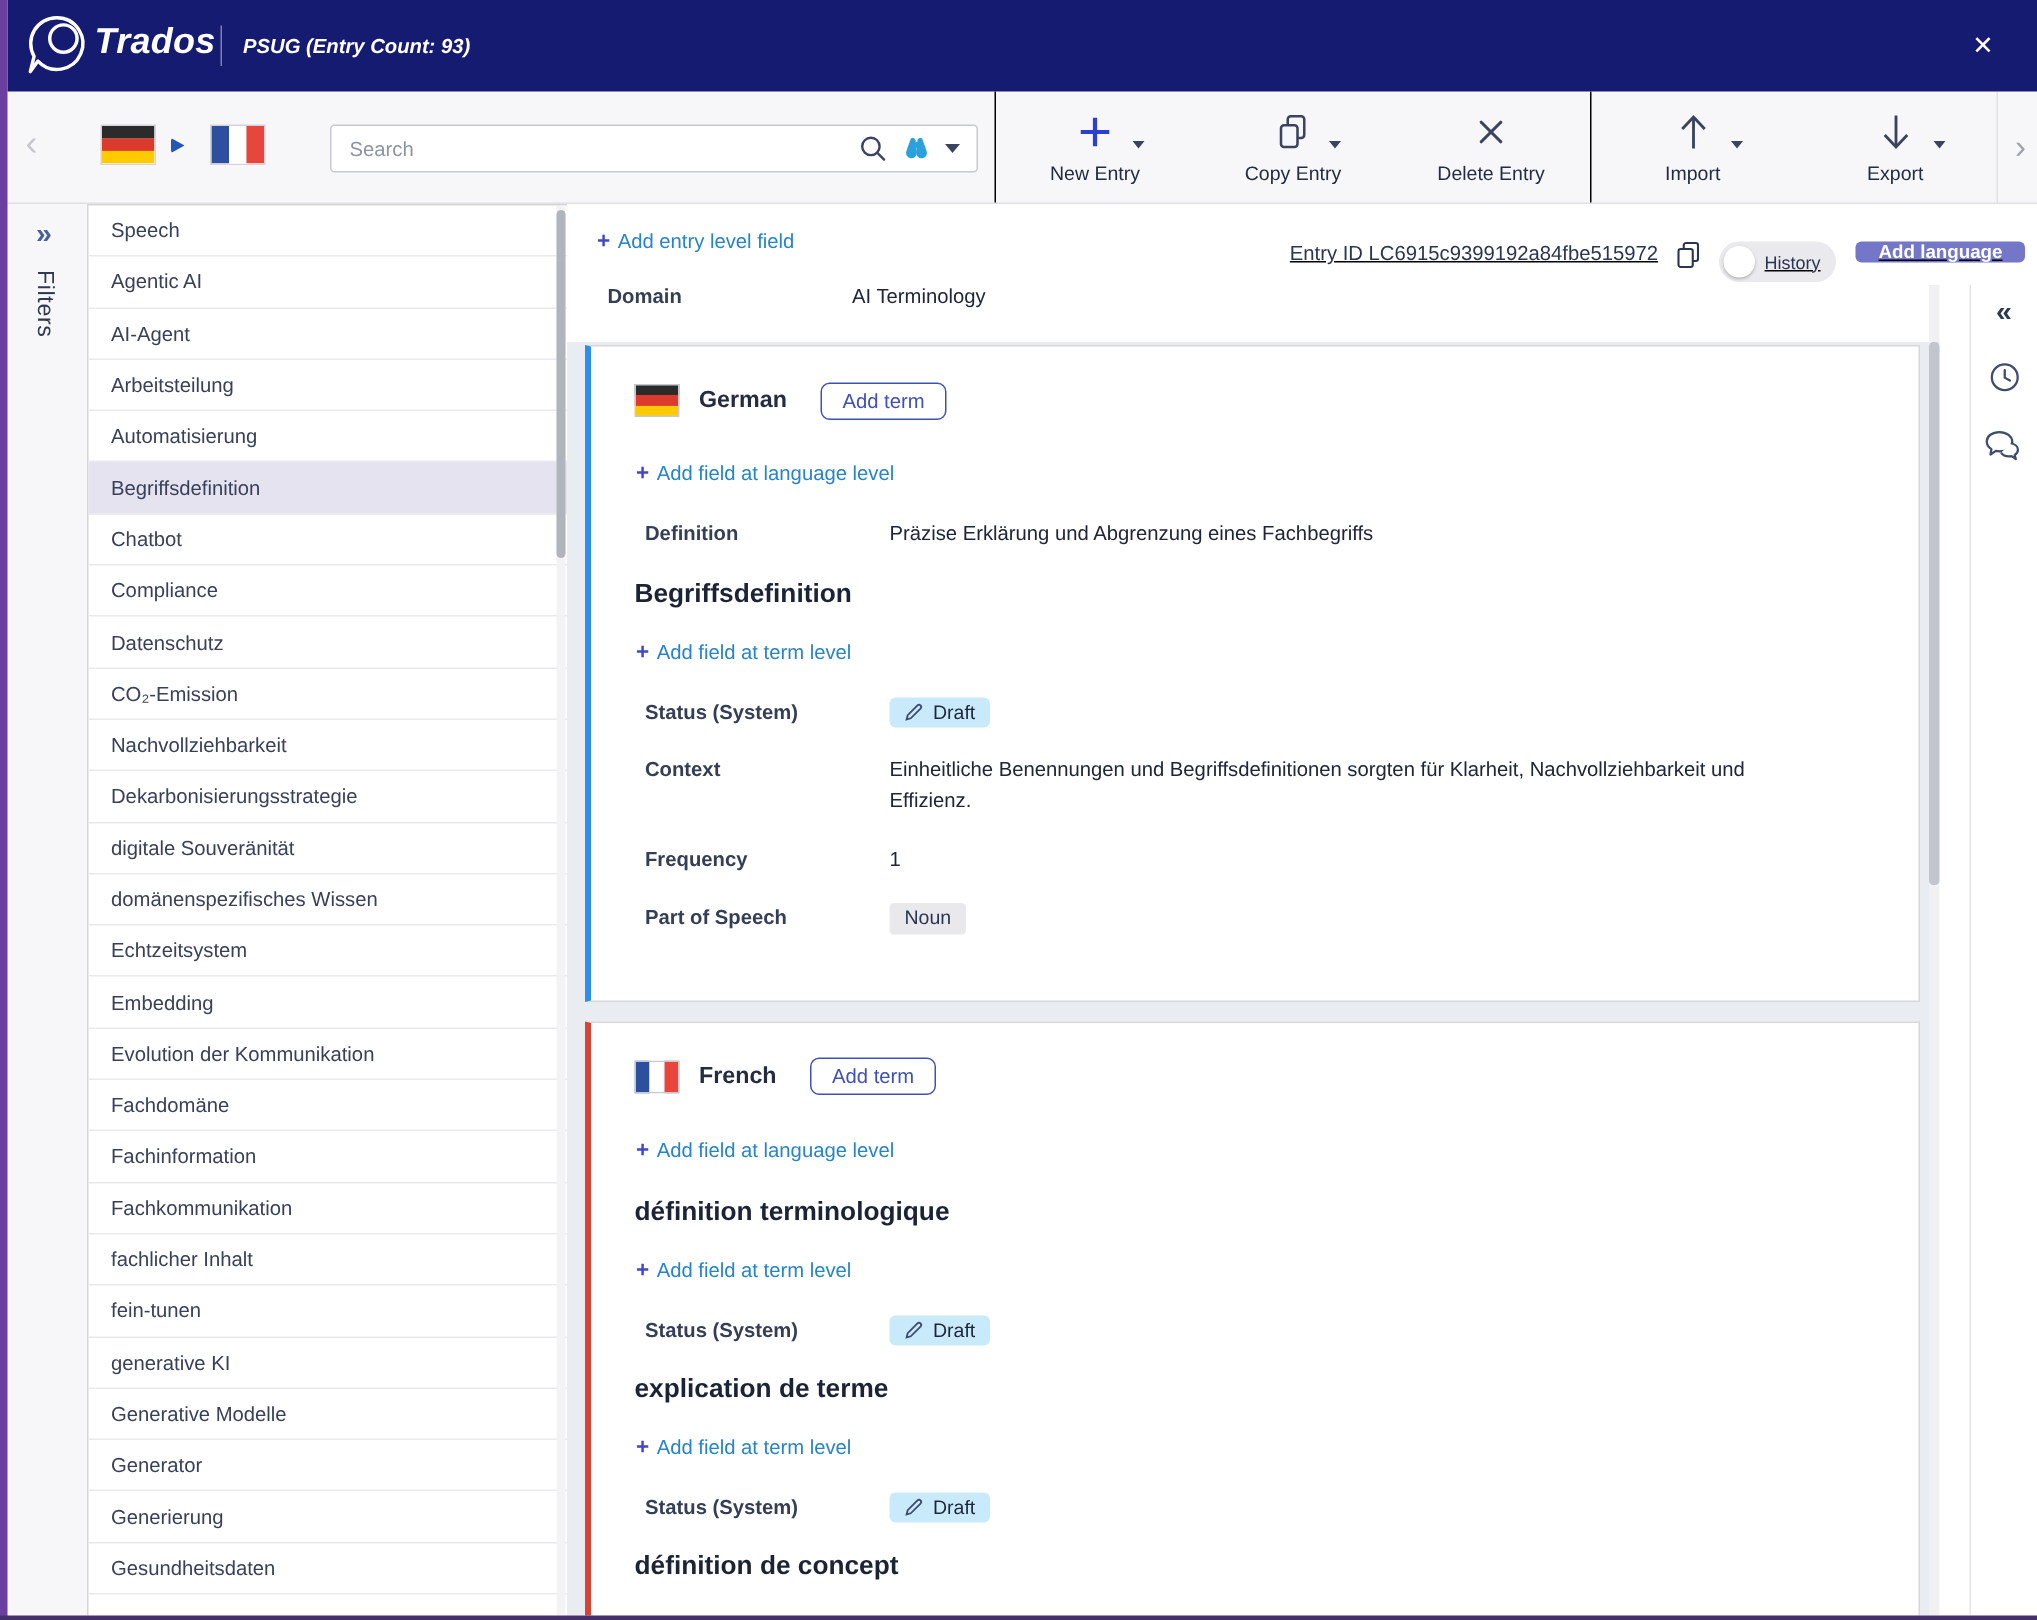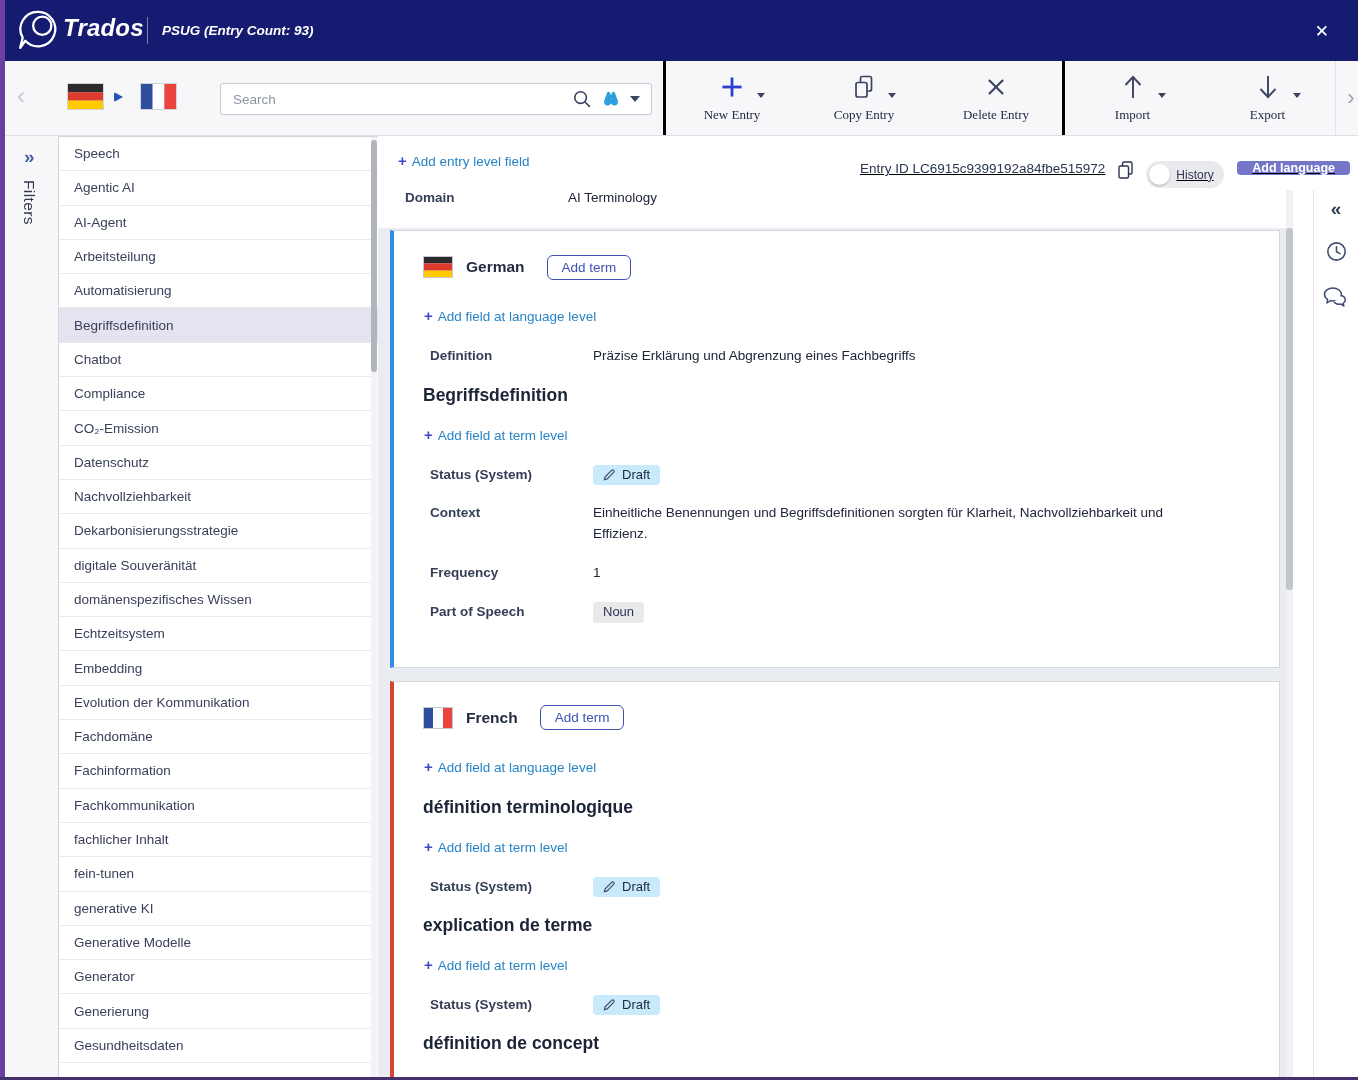--- a/index.html
+++ b/index.html
@@ -25,21 +25,21 @@
   .flag-lg { position:absolute; top:23px; width:35px; height:25px; box-shadow:0 0 0 1px #d2d4da; }
   .flag-de-lg { left:63px; }
   .flag-fr-lg { left:136px; }
   .play-tri { position:absolute; left:109px; top:31px; width:0; height:0; border-left:9px solid #2456b8; border-top:5.5px solid transparent; border-bottom:5.5px solid transparent; border-radius:2px; }
   .search-box { position:absolute; left:215px; top:22px; width:432px; height:32px; background:#fff; border:1px solid #c7cad3; border-radius:3px; display:flex; align-items:center; }
   .search-box input { flex:1; border:none; outline:none; background:transparent; font-family:inherit; font-size:13.5px; color:#333; padding:0 6px 0 12px; }
   .search-box input::placeholder { color:#8d94a2; }
   .search-icons { display:flex; align-items:center; gap:9px; padding-right:11px; }
   .caret { width:0; height:0; border-left:5px solid transparent; border-right:5px solid transparent; border-top:6px solid #3a445f; }
   .tb-groups { position:absolute; left:658px; top:0; bottom:0; display:flex; }
-  .tb-group { display:flex; height:100%; border-left:3px solid #000000;font-family:Liberation Serif, serif; }
+  .tb-group { display:flex; height:100%; border-left:1px solid #000000; }
   .tb-btn { width:132px; display:flex; flex-direction:column; align-items:center; justify-content:center; gap:6px; cursor:pointer; }
   .tb-group2 .tb-btn { width:135px; }
   .tb-ico-wrap { position:relative; height:28px; display:flex; align-items:center; }
   .tb-caret { position:absolute; right:-20px; bottom:3px; border-left:4.5px solid transparent; border-right:4.5px solid transparent; border-top:5.5px solid #3a445f; }
   .tb-label { font-size:13px; color:#232c42; }
   .nav-next-wrap { width:31px; height:100%; border-left:1px solid #e2e2e8; display:flex; align-items:center; justify-content:center; }
   .nav-next { font-size:22px; color:#9fa3ad; }
 
   
   .filters-rail { position:absolute; left:5px; top:136px; width:53px; bottom:3px; background:#f7f7f9; z-index:3; }
@@ -230,22 +230,22 @@
   <div class="term-list">
 
   <div class="list-item">Speech</div>
       <div class="list-item">Agentic AI</div>
       <div class="list-item">AI-Agent</div>
       <div class="list-item">Arbeitsteilung</div>
       <div class="list-item">Automatisierung</div>
       <div class="list-item selected">Begriffsdefinition</div>
       <div class="list-item">Chatbot</div>
       <div class="list-item">Compliance</div>
+      <div class="list-item">Datenschutz</div>
       <div class="list-item">CO₂-Emission</div>
-      <div class="list-item">Datenschutz</div>
       <div class="list-item">Nachvollziehbarkeit</div>
       <div class="list-item">Dekarbonisierungsstrategie</div>
       <div class="list-item">digitale Souveränität</div>
       <div class="list-item">domänenspezifisches Wissen</div>
       <div class="list-item">Echtzeitsystem</div>
       <div class="list-item">Embedding</div>
       <div class="list-item">Evolution der Kommunikation</div>
       <div class="list-item">Fachdomäne</div>
       <div class="list-item">Fachinformation</div>
       <div class="list-item">Fachkommunikation</div>

